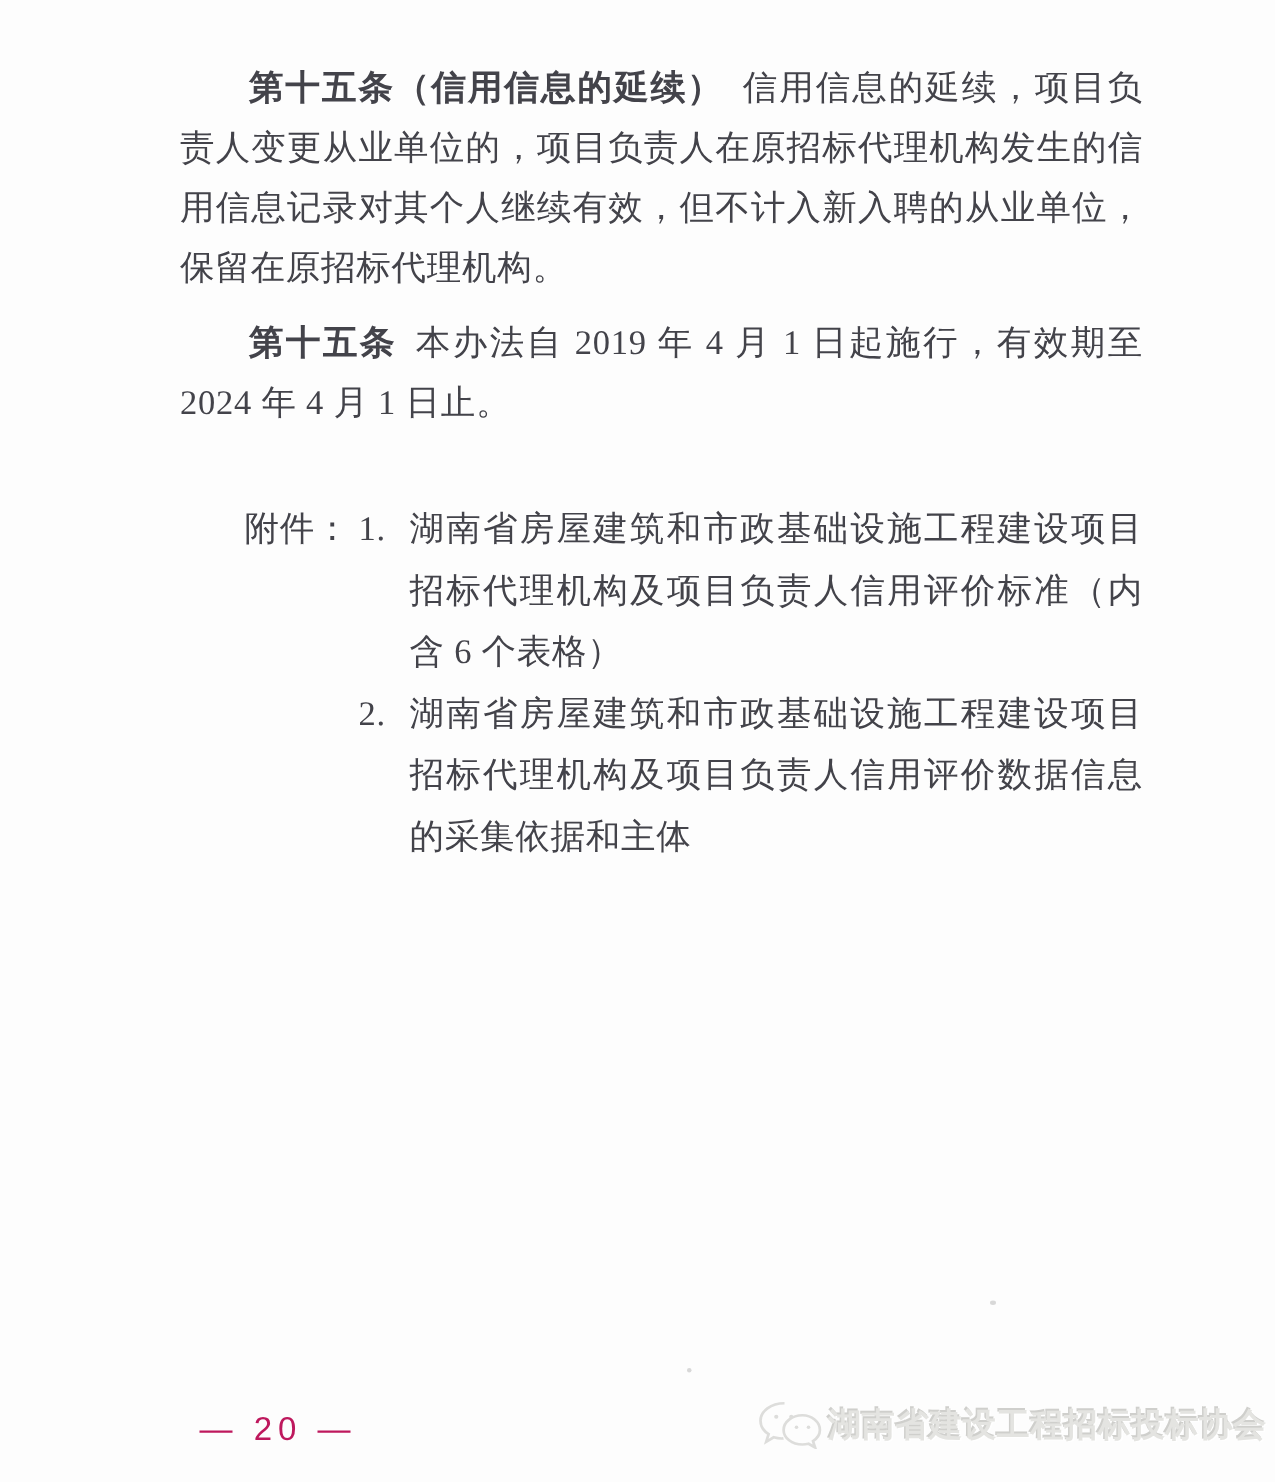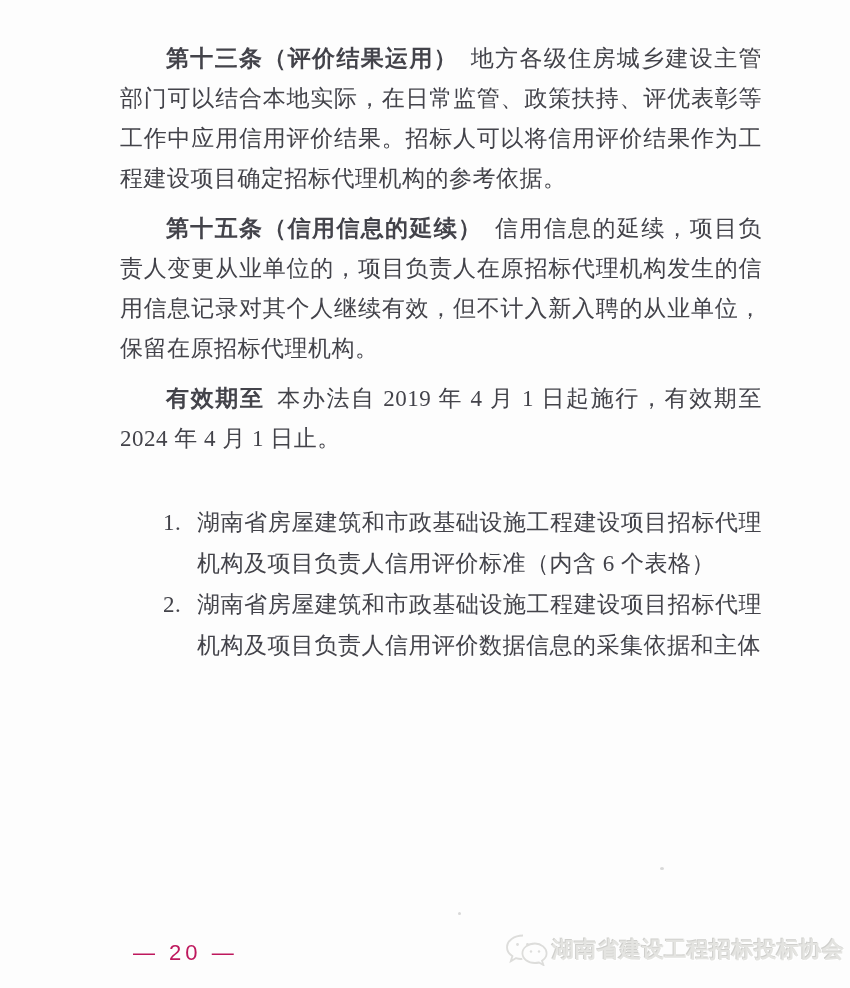--- a/index.html
+++ b/index.html
@@ -104,27 +104,27 @@
   .speck-1 { left: 660px; top: 867px; width: 4px; height: 3px; }
   .speck-2 { left: 458px; top: 912px; width: 3px; height: 3px; }
 </style>
 </head>
 <body>
 
 <div class="page">
 
   <div class="content">
 
-    <p class="para"><span class="h">第十三条（评价结果运用）</span><span>地方各级住房城乡建设主管部门可以结合本地实际，在日常监管、政策扶持、评优表彰等工作中应用信用评价结果。招标人可以将信用评价结果作为工程建设项目确定招标代理机构的参考依据。</span></p>
 
     <p class="para"><span class="h">第十五条（信用信息的延续）</span><span>信用信息的延续，项目负责人变更从业单位的，项目负责人在原招标代理机构发生的信用信息记录对其个人继续有效，但不计入新入聘的从业单位，保留在原招标代理机构。</span></p>
 
-    <p class="para"><span class="h">有效期至</span><span>本办法自 2019 年 4 月 1 日起施行，有效期至 2024 年 4 月 1 日止。</span></p>
+    <p class="para"><span class="h">第十五条</span><span>本办法自 2019 年 4 月 1 日起施行，有效期至 2024 年 4 月 1 日止。</span></p>
 
     <div class="attachments">
+      <div class="att-label">附件：</div>
       <div class="att-list">
         <div class="att-item">
           <div class="att-num">1.</div>
           <div class="att-text">湖南省房屋建筑和市政基础设施工程建设项目招标代理机构及项目负责人信用评价标准（内含 6 个表格）</div>
         </div>
         <div class="att-item">
           <div class="att-num">2.</div>
           <div class="att-text">湖南省房屋建筑和市政基础设施工程建设项目招标代理机构及项目负责人信用评价数据信息的采集依据和主体</div>
         </div>
       </div>

